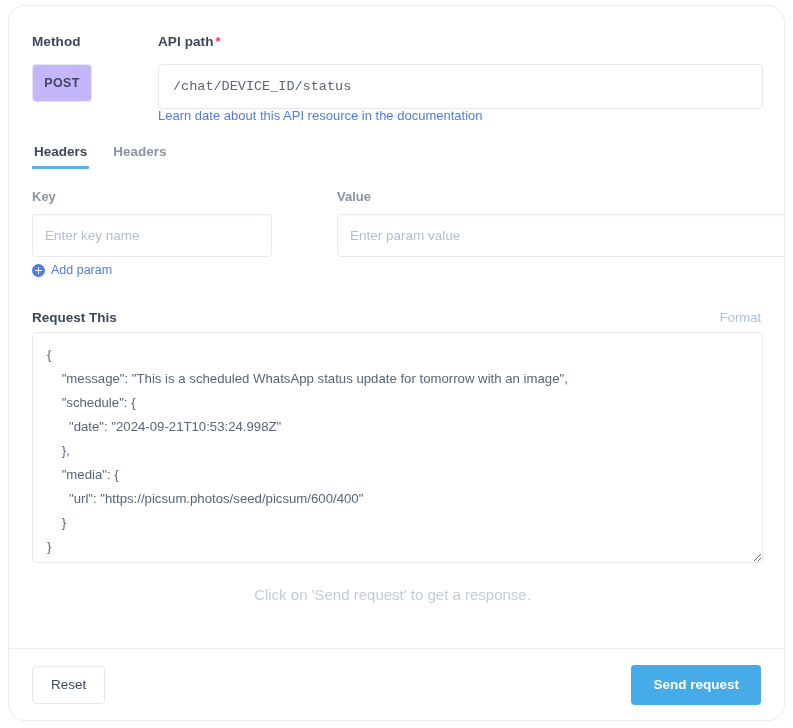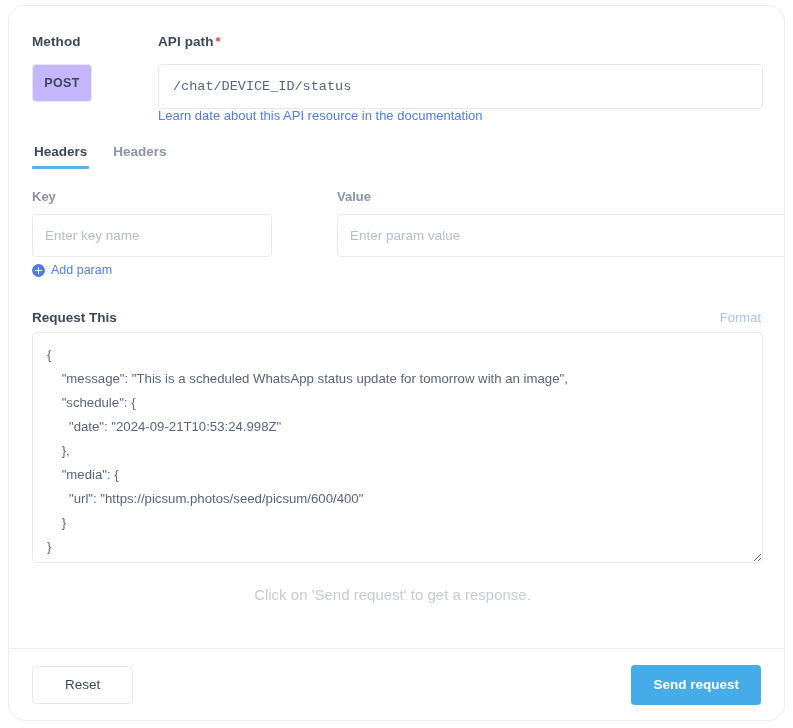--- a/index.html
+++ b/index.html
@@ -245,21 +245,21 @@
     bottom: 0;
     height: 72px;
     border-top: 1px solid #eceef2;
     display: flex;
     align-items: center;
     justify-content: space-between;
     padding: 0 23px;
   }
   .btn-reset {
     height: 38px;
-    padding: 0 32px;
+    padding: 0 18px;
     border: 1px solid #e4e8ee;
     border-radius: 4px;
     background: #ffffff;
     font-family: "Liberation Sans", sans-serif;
     font-size: 13.5px;
     color: #3c4858;
     cursor: pointer;
   }
   .btn-send {
     height: 40px;

